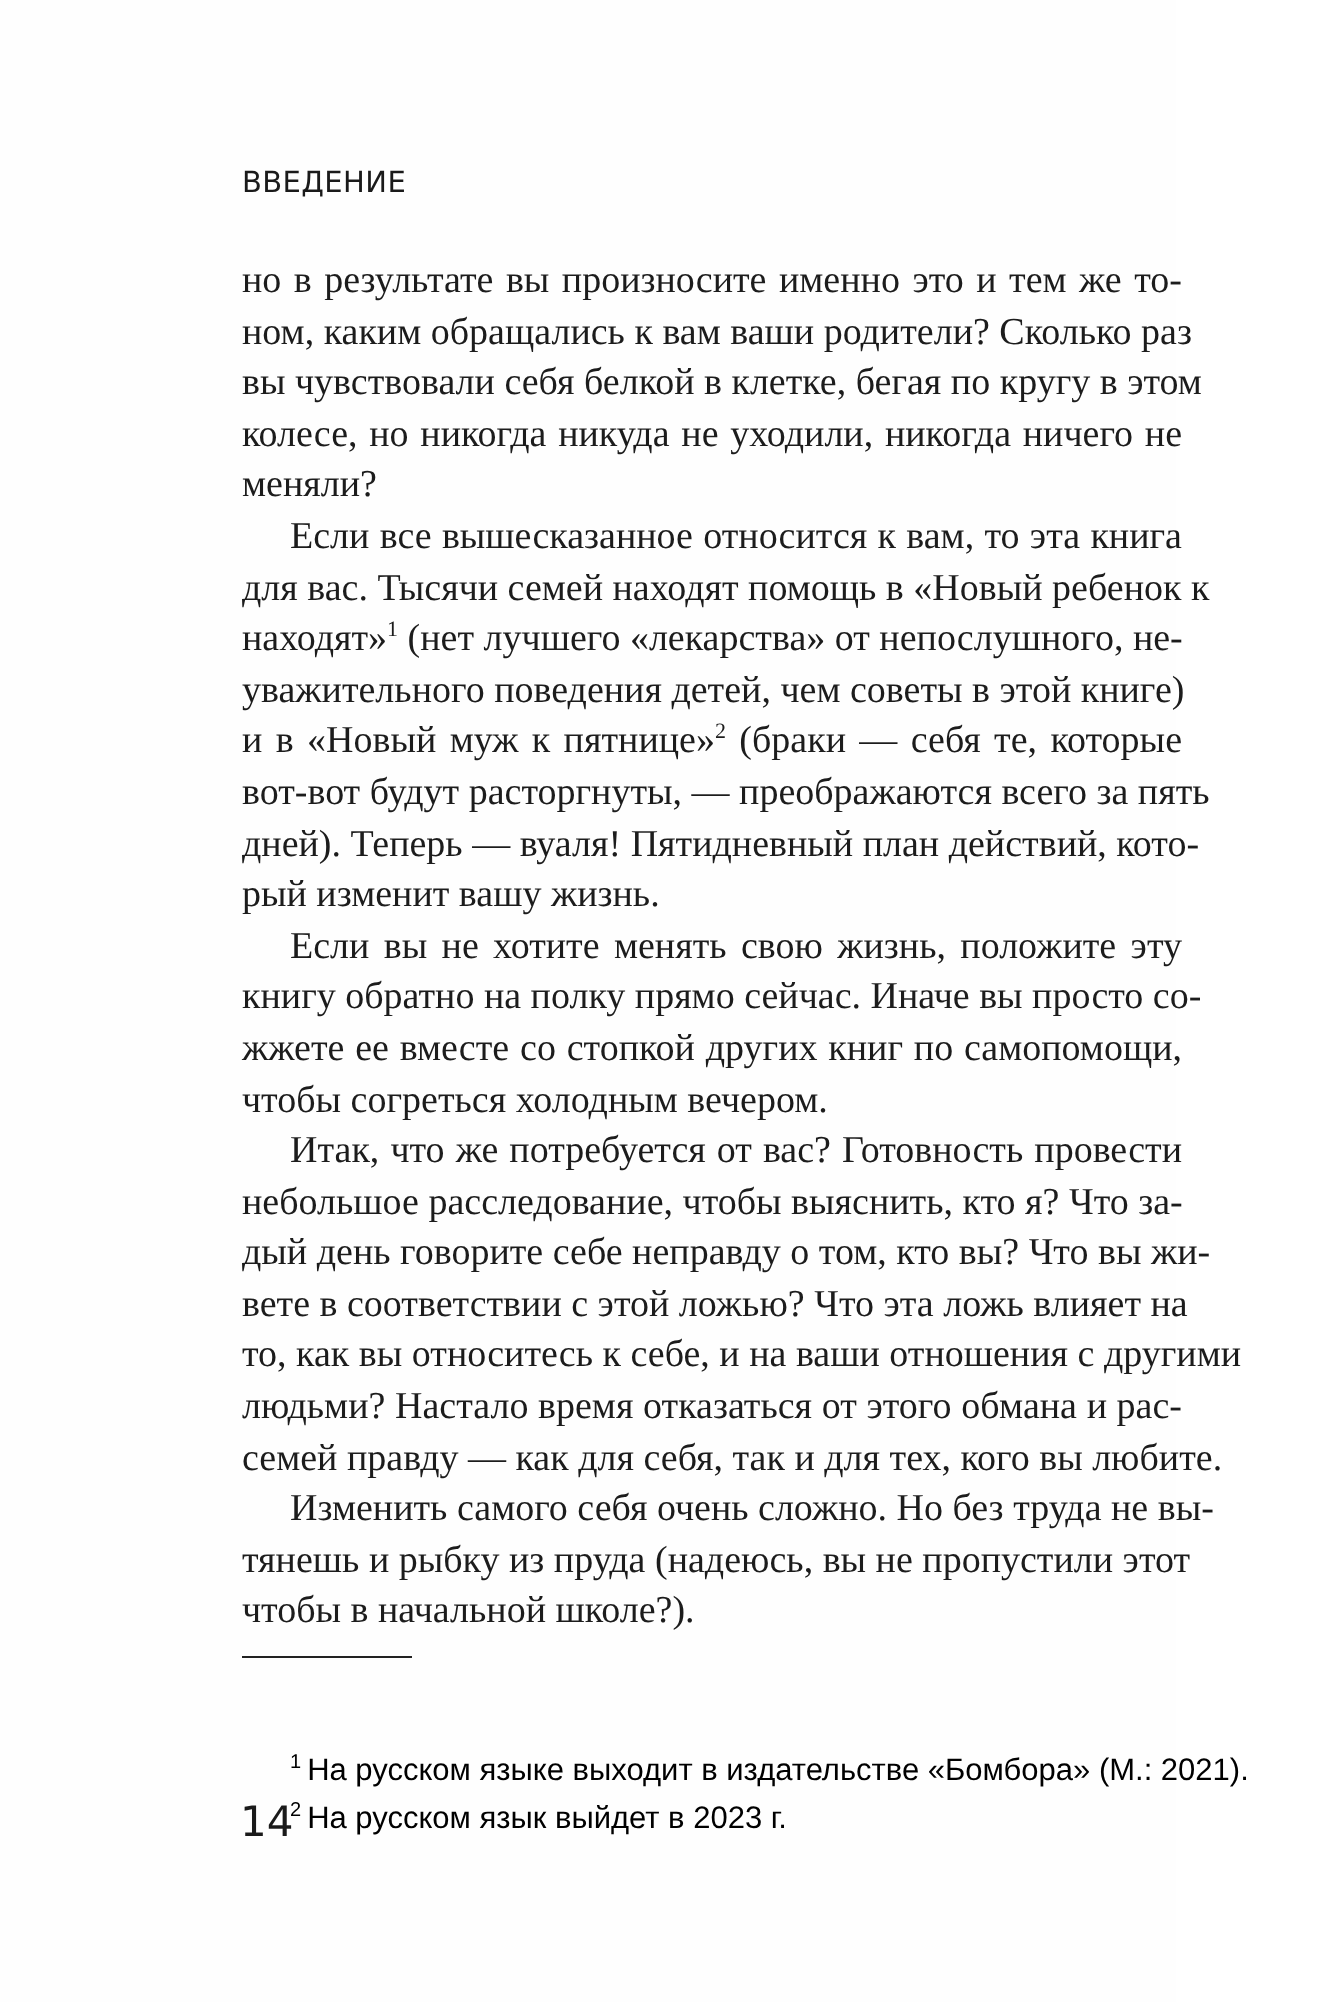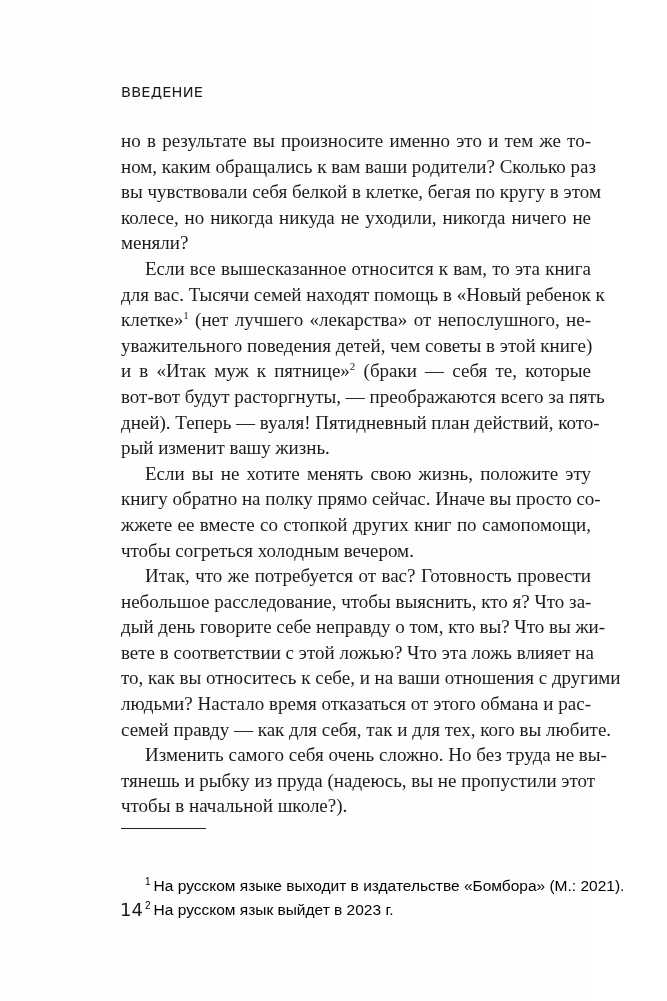--- a/index.html
+++ b/index.html
@@ -24,21 +24,21 @@
       border-top: 1px solid #222;
     }
     .footnotes {
       position: absolute; left: 145px; top: 874px; width: 450px;
       font-family: Liberation Sans, sans-serif; font-size: 15.5px; line-height: 24px; color: #000000;
     }
     .footnotes .fn-line { display: block; white-space: nowrap; }
     .footnotes sup { font-size: 10px; vertical-align: 6px; line-height: 0; margin-right: 3px; }
     .page-number {
       position: absolute; left: 120px; top: 899px;
-      font-family: "DejaVu Sans", sans-serif; font-size: 18px; color: #1a1a1a;
+      font-family: "DejaVu Sans", sans-serif; font-size: 21px; color: #1a1a1a;
     }
   </style>
 </head>
 <body>
 
 <div class="page">
   <div class="running-head">ВВЕДЕНИЕ</div>
 
   <div class="body-text">
 
@@ -46,23 +46,23 @@
       <span class="line">но в результате вы произносите именно это и тем же то-</span>
       <span class="line">ном, каким обращались к вам ваши родители? Сколько раз</span>
       <span class="line">вы чувствовали себя белкой в клетке, бегая по кругу в этом</span>
       <span class="line">колесе, но никогда никуда не уходили, никогда ничего не</span>
       <span class="line last">меняли?</span>
     </div>
 
     <div>
       <span class="line indent">Если все вышесказанное относится к вам, то эта книга</span>
       <span class="line">для вас. Тысячи семей находят помощь в «Новый ребенок к</span>
-      <span class="line"><span>клетке»</span><sup class="fn">1</sup> <span>(нет лучшего «лекарства» от непослушного, не-</span></span>
+      <span class="line"><span>находят»</span><sup class="fn">1</sup> <span>(нет лучшего «лекарства» от непослушного, не-</span></span>
       <span class="line">уважительного поведения детей, чем советы в этой книге)</span>
-      <span class="line"><span>и в «Итак муж к пятнице»</span><sup class="fn">2</sup> <span>(браки — себя те, которые</span></span>
+      <span class="line"><span>и в «Новый муж к пятнице»</span><sup class="fn">2</sup> <span>(браки — себя те, которые</span></span>
       <span class="line">вот-вот будут расторгнуты, — преображаются всего за пять</span>
       <span class="line">дней). Теперь — вуаля! Пятидневный план действий, кото-</span>
       <span class="line last">рый изменит вашу жизнь.</span>
     </div>
 
     <div>
       <span class="line indent">Если вы не хотите менять свою жизнь, положите эту</span>
       <span class="line">книгу обратно на полку прямо сейчас. Иначе вы просто со-</span>
       <span class="line">жжете ее вместе со стопкой других книг по самопомощи,</span>
       <span class="line last">чтобы согреться холодным вечером.</span>

